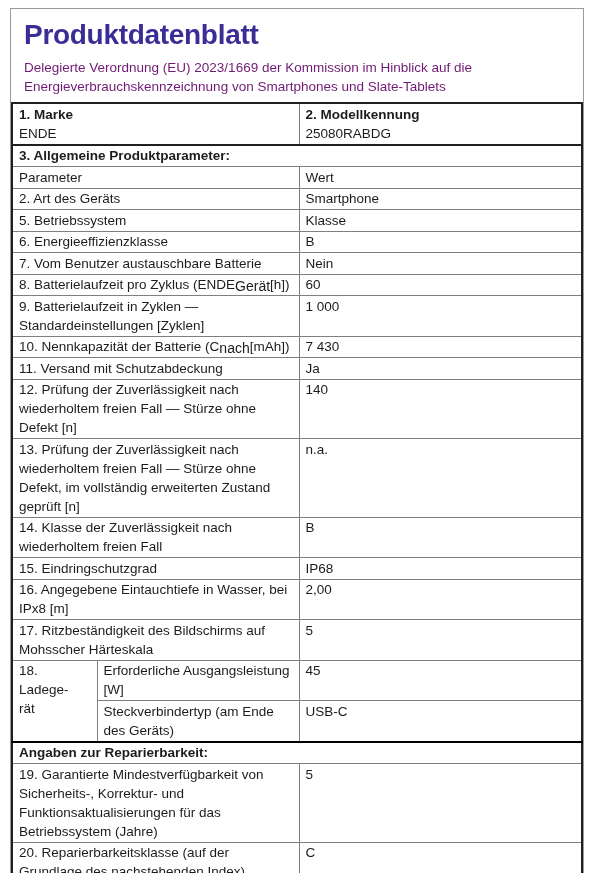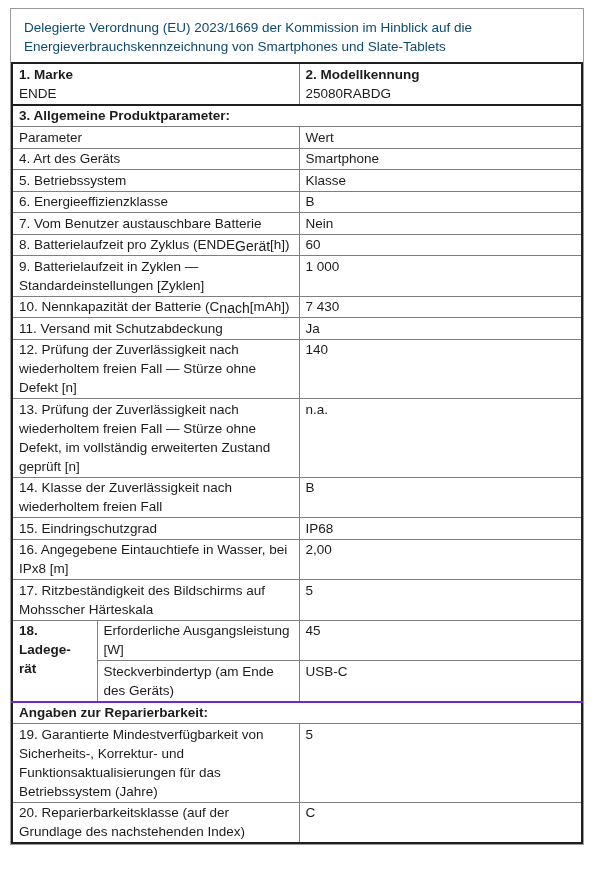--- a/index.html
+++ b/index.html
@@ -22,21 +22,21 @@
     margin: 0 0 7px 0;
     font-size: 28px;
     font-weight: bold;
     letter-spacing: -0.3px;
     line-height: 33px;
     color: #3b2d96;
   }
   .doc-subtitle {
     font-size: 13.5px;
     line-height: 19px;
-    color: #0c4a6e;
+    color: #701a75;
   }
   table.datasheet {
     width: 100%;
     border-collapse: collapse;
     table-layout: fixed;
     border: 2px solid #1f1f1f;
   }
   col.c1 { width: 85px; }
   col.c2 { width: 202px; }
   td {
@@ -46,37 +46,38 @@
     padding: 0.5px 6px 1px 6px;
     vertical-align: top;
     word-wrap: break-word;
   }
   tr.brand-row td {
     border-top: 2px solid #1f1f1f;
     border-bottom: 2px solid #1f1f1f;
   }
   tr.brand-row .cell-label { font-weight: bold; }
   tr.section-row td {
-    border-top: 2px solid #6d28d9;
+    border-top: 2px solid #000000;
     font-weight: bold;
   }
   td.val-cell { }
   sub {
     font-size: 14px;
     line-height: 1;
     vertical-align: -2px;
   }
-  .charger-line { display: block; font-weight: bold; }
+  .charger-line { display: block; }
 </style>
 </head>
 <body>
 
 <div class="page-frame">
 
   <div class="doc-header">
+    <h1 class="doc-title" style="color: rgb(59, 45, 150);">Produktdatenblatt</h1>
     <div class="doc-subtitle">Delegierte Verordnung (EU) 2023/1669 der Kommission im Hinblick auf die Energieverbrauchskennzeichnung von Smartphones und Slate-Tablets</div>
   </div>
 
   <table class="datasheet">
     <colgroup>
       <col class="c1">
         <col class="c2">
         <col class="c3">
     </colgroup>
     <tbody>
@@ -95,21 +96,21 @@
       <tr class="section-row">
         <td colspan="3">3. Allgemeine Produktparameter:</td>
       </tr>
 
       <tr>
         <td colspan="2">Parameter</td>
         <td class="val-cell">Wert</td>
       </tr>
 
       <tr>
-        <td colspan="2">4. Art des Geräts</td>
+        <td colspan="2">2. Art des Geräts</td>
         <td class="val-cell">Smartphone</td>
       </tr>
 
       <tr>
         <td colspan="2">5. Betriebssystem</td>
         <td class="val-cell">Klasse</td>
       </tr>
 
       <tr>
         <td colspan="2">6. Energieeffizienzklasse</td>

